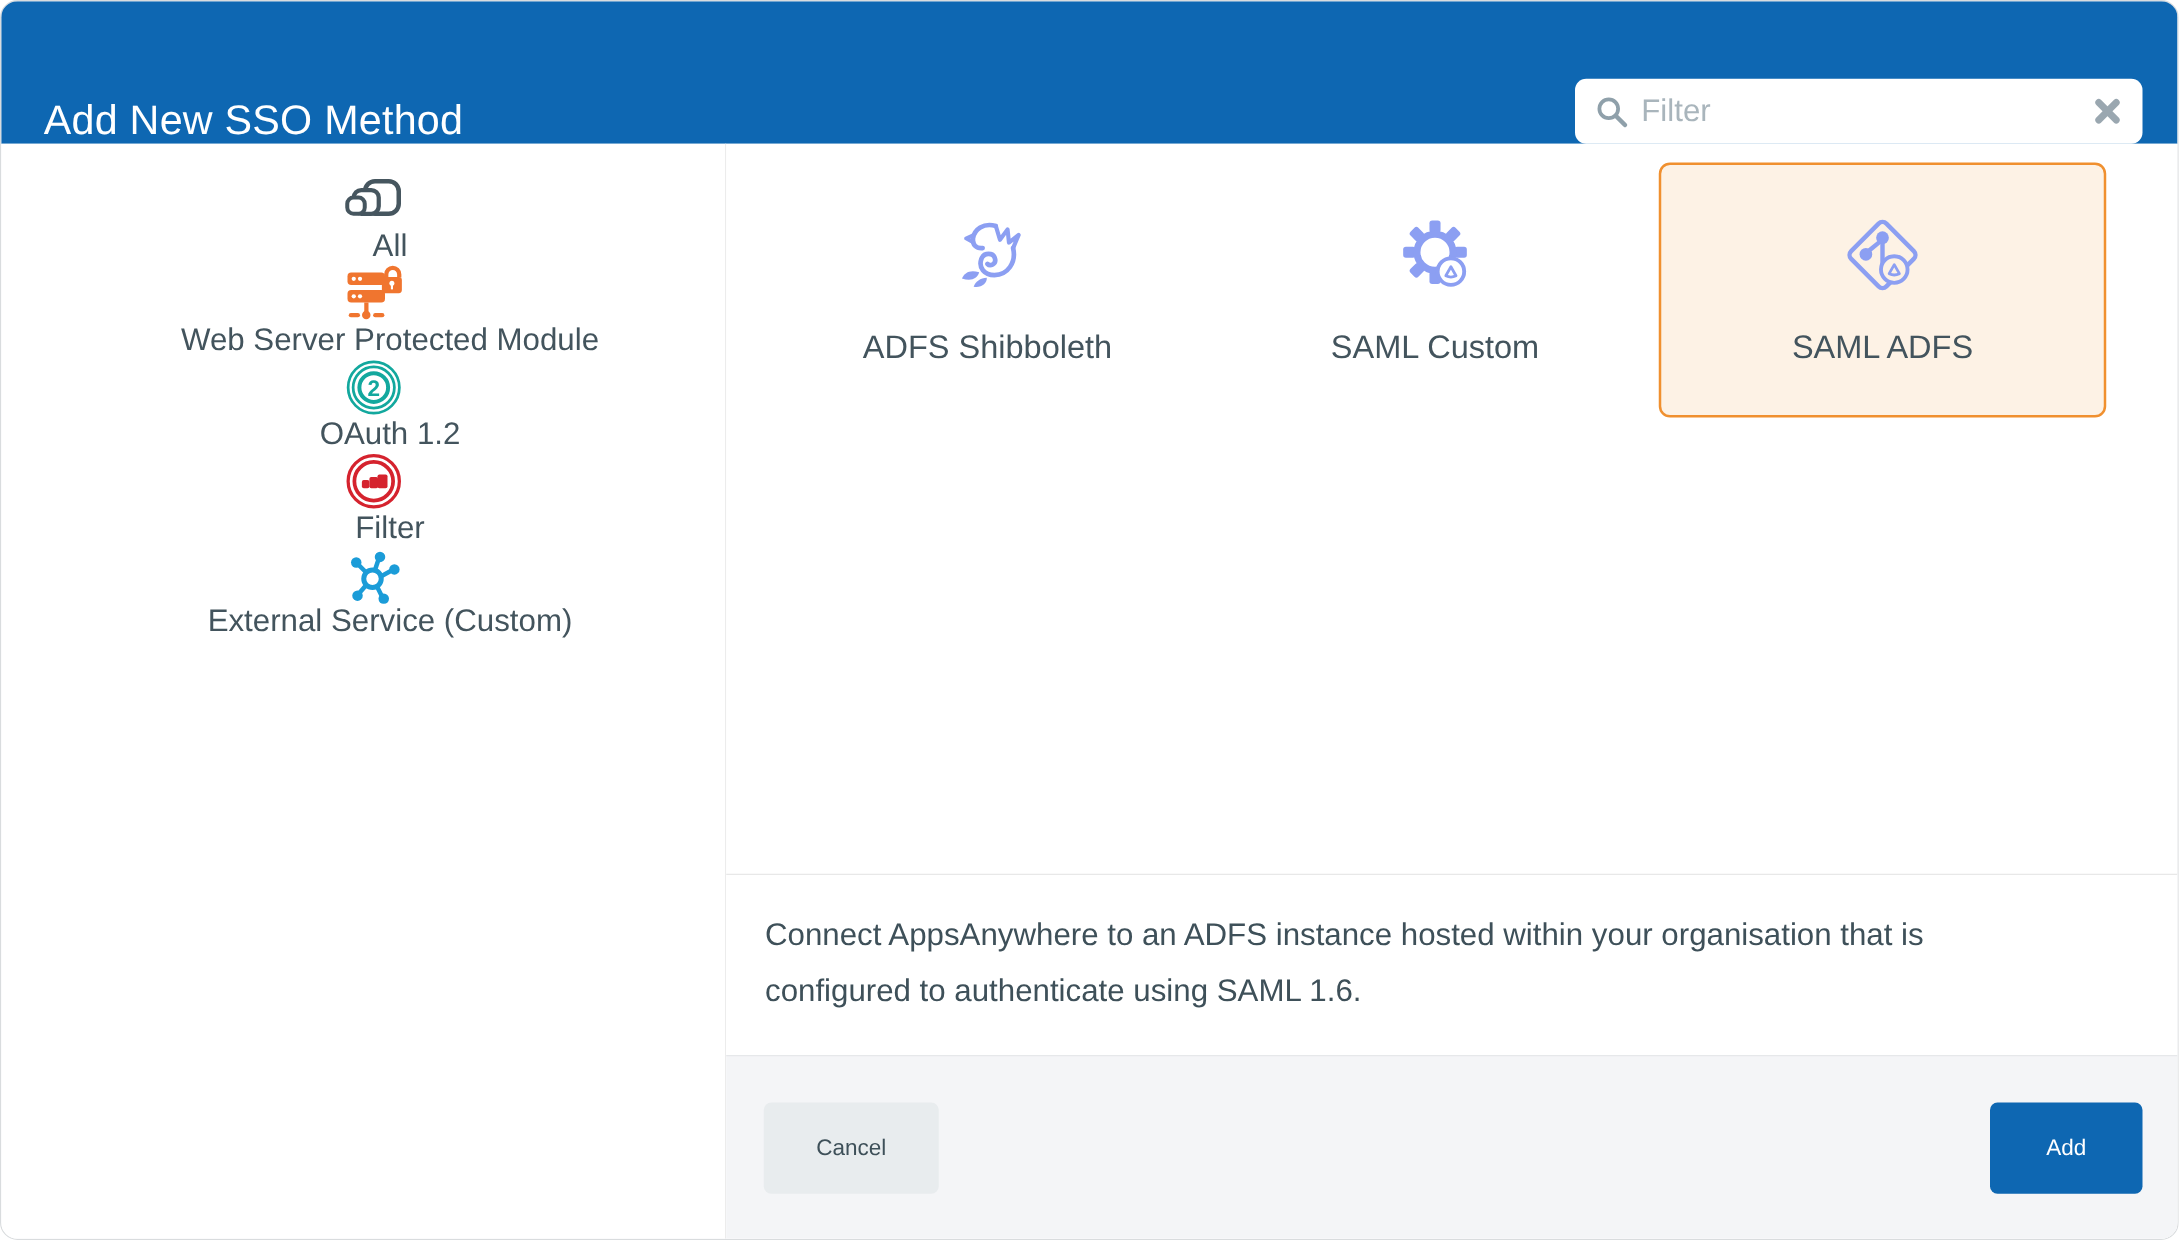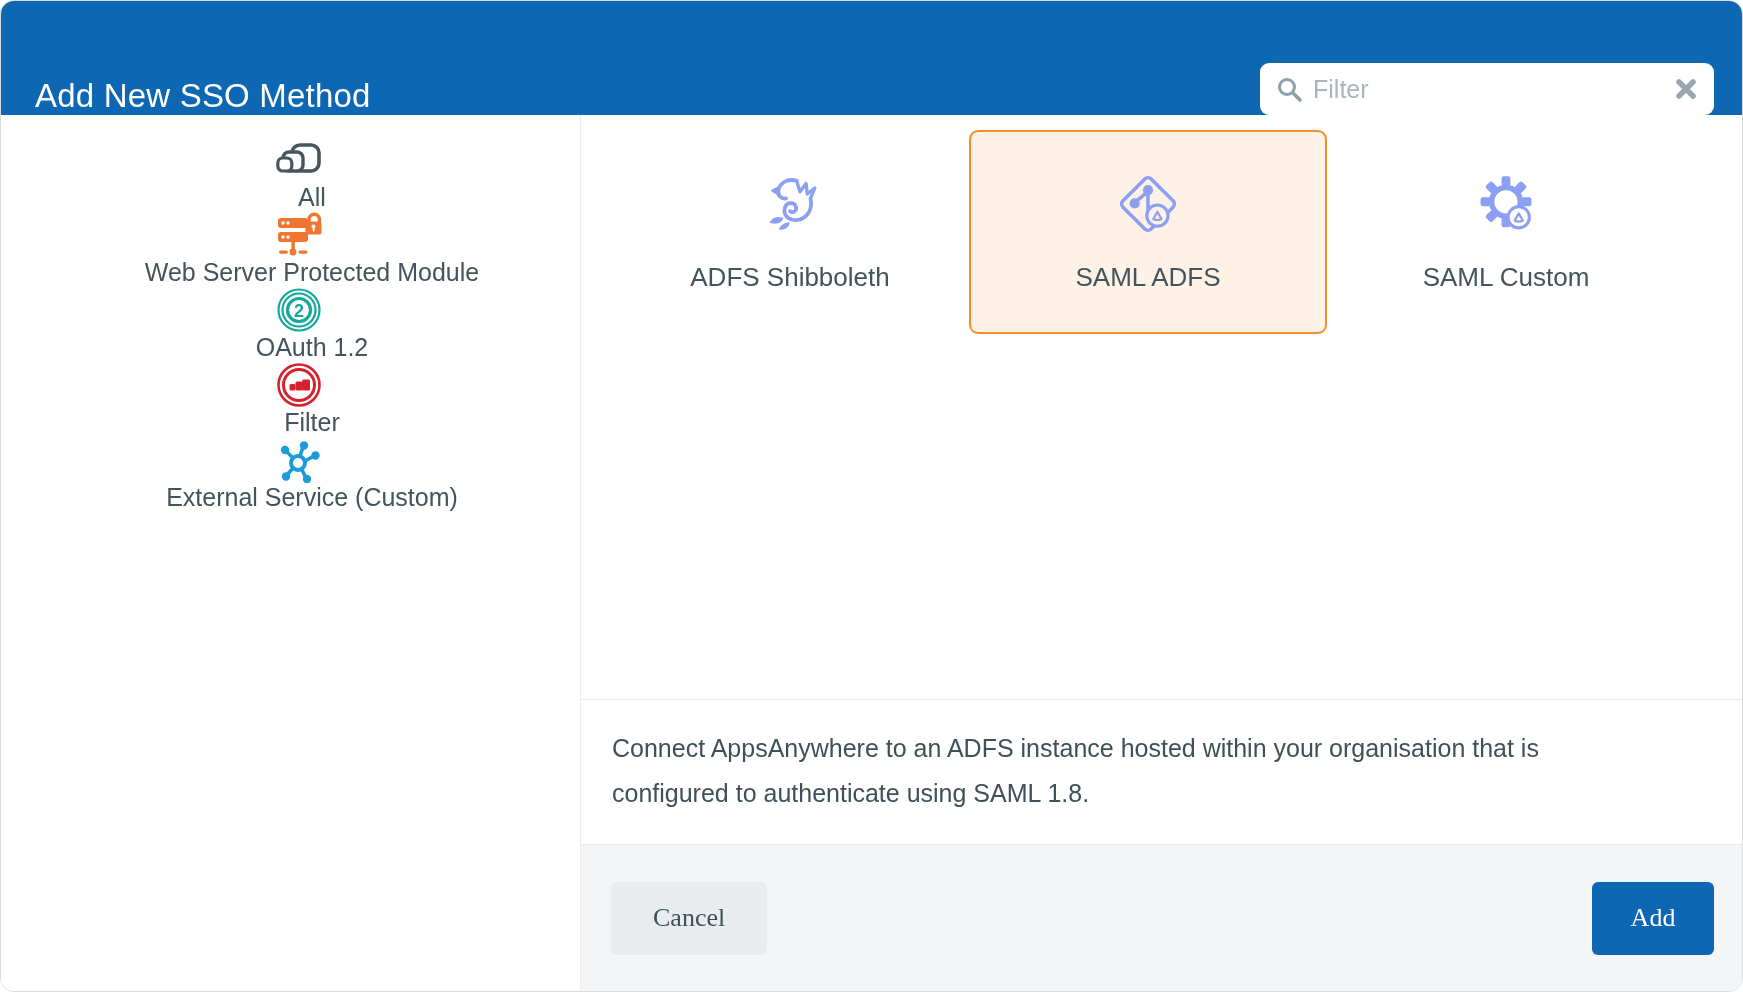--- a/index.html
+++ b/index.html
@@ -75,22 +75,22 @@
     padding: 26px 60px 28px 31px;
   }
   .description-text { font-size: 25px; line-height: 45px; color: #3e5059; max-width: 1015px; }
 
   
   .modal-footer {
     flex: 0 0 147px; background: #f4f5f7; border-top: 1px solid #e6e8ea;
     display: flex; align-items: center; padding: 0 28px 0 30px;
   }
   .btn {
-    height: 73px; border: none; border-radius: 6px; font-size: 26px;
-    font-family: Liberation Serif, serif; cursor: pointer;
+    height: 73px; border: none; border-radius: 6px; font-size: 18px;
+    font-family: Liberation Sans, sans-serif; cursor: pointer;
     display: inline-flex; align-items: center; justify-content: center;
   }
   .btn-cancel { background: #e8ecee; color: #3e5059; padding: 0 42px; }
   .btn-add { background: #0e67b2; color: #ffffff; padding: 0 24px; margin-left: auto; min-width: 122px; }
 </style>
 </head>
 <body>
 
 <div class="modal">
 
@@ -217,35 +217,20 @@
               <path d="M34 7 L37 17 L42.5 9.5 L43.5 19 L50.5 13.5 L46.5 23" stroke="#8c9ff2" stroke-width="3" stroke-linejoin="round" stroke-linecap="round"></path>
               <path d="M34 7 C25 4.5 18.5 9.5 17.5 16 C16.8 20.5 20 23.5 24.5 23" stroke="#8c9ff2" stroke-width="3.4" stroke-linecap="round"></path>
               <path d="M18 13.5 l-5.5 2.5 l5.5 3" stroke="#8c9ff2" stroke-width="2.8" stroke-linejoin="round" stroke-linecap="round"></path>
               <path d="M46.5 23 C49 33.5 42.5 42.5 33 42.5 C25.5 42.5 21.5 37 23.5 31
                        C25.3 26 32.5 26 33.5 31 C34.2 34.5 30 36.5 28 34.5" stroke="#8c9ff2" stroke-width="3.4" stroke-linecap="round"></path>
               <path d="M22 40.5 C15.5 38.5 11.5 40.5 9.5 45 C16 47 20.5 45.5 22 40.5 Z" fill="#8c9ff2"></path>
               <path d="M27.5 44.5 C23 44.5 19 47.5 18 51 C23.5 52 27.8 48.5 27.5 44.5 Z" fill="#8c9ff2"></path>
             </svg>
           </span>
           <span class="card-label">ADFS Shibboleth</span>
-        </div>
-
-        <div class="method-card selected">
-          <span class="card-icon">
-            <svg width="62" height="62" viewBox="0 0 56 56" fill="none">
-              <rect x="10" y="10" width="36" height="36" rx="4" transform="rotate(45 28 28)" stroke="#8c9ff2" stroke-width="3.2"></rect>
-              <line x1="28" y1="18" x2="28" y2="37" stroke="#8c9ff2" stroke-width="3.2"></line>
-              <line x1="26" y1="18.5" x2="17.5" y2="25.5" stroke="#8c9ff2" stroke-width="3.2"></line>
-              <circle cx="28" cy="15.5" r="4.6" fill="#8c9ff2"></circle>
-              <circle cx="16" cy="27.5" r="4.6" fill="#8c9ff2"></circle>
-              <circle cx="36.5" cy="38.5" r="9.6" fill="#fdf2e5" stroke="#8c9ff2" stroke-width="2.8"></circle>
-              <path d="M32.8 41.5 L36.5 35 L40.2 41.5 Q36.5 43.4 32.8 41.5 Z" stroke="#8c9ff2" stroke-width="2" stroke-linejoin="round" fill="none"></path>
-            </svg>
-          </span>
-          <span class="card-label">SAML ADFS</span>
         </div>
 
         <div class="method-card">
           <span class="card-icon">
             <svg width="62" height="62" viewBox="0 0 56 56" fill="none">
               <g fill="#8c9ff2">
                 <rect x="24" y="3" width="8" height="9" rx="2"></rect>
                 <rect x="24" y="3" width="8" height="9" rx="2" transform="rotate(45 28 26)"></rect>
                 <rect x="24" y="3" width="8" height="9" rx="2" transform="rotate(90 28 26)"></rect>
                 <rect x="24" y="3" width="8" height="9" rx="2" transform="rotate(135 28 26)"></rect>
@@ -256,26 +241,41 @@
               </g>
               <circle cx="28" cy="26" r="13" fill="#ffffff" stroke="#8c9ff2" stroke-width="5"></circle>
               <circle cx="28" cy="26" r="7.5" fill="#ffffff"></circle>
               <circle cx="39.5" cy="40" r="9.6" fill="#ffffff" stroke="#8c9ff2" stroke-width="2.8"></circle>
               <path d="M35.8 43 L39.5 36.5 L43.2 43 Q39.5 44.9 35.8 43 Z" stroke="#8c9ff2" stroke-width="2" stroke-linejoin="round" fill="none"></path>
             </svg>
           </span>
           <span class="card-label">SAML Custom</span>
         </div>
 
+        <div class="method-card selected">
+          <span class="card-icon">
+            <svg width="62" height="62" viewBox="0 0 56 56" fill="none">
+              <rect x="10" y="10" width="36" height="36" rx="4" transform="rotate(45 28 28)" stroke="#8c9ff2" stroke-width="3.2"></rect>
+              <line x1="28" y1="18" x2="28" y2="37" stroke="#8c9ff2" stroke-width="3.2"></line>
+              <line x1="26" y1="18.5" x2="17.5" y2="25.5" stroke="#8c9ff2" stroke-width="3.2"></line>
+              <circle cx="28" cy="15.5" r="4.6" fill="#8c9ff2"></circle>
+              <circle cx="16" cy="27.5" r="4.6" fill="#8c9ff2"></circle>
+              <circle cx="36.5" cy="38.5" r="9.6" fill="#fdf2e5" stroke="#8c9ff2" stroke-width="2.8"></circle>
+              <path d="M32.8 41.5 L36.5 35 L40.2 41.5 Q36.5 43.4 32.8 41.5 Z" stroke="#8c9ff2" stroke-width="2" stroke-linejoin="round" fill="none"></path>
+            </svg>
+          </span>
+          <span class="card-label">SAML ADFS</span>
+        </div>
+
       </div>
 
       <div class="spacer"></div>
 
       <div class="description-bar">
-        <div class="description-text">Connect AppsAnywhere to an ADFS instance hosted within your organisation that is configured to authenticate using SAML 1.8.</div>
+        <div class="description-text">Connect AppsAnywhere to an ADFS instance hosted within your organisation that is configured to authenticate using SAML 1.6.</div>
       </div>
 
       <div class="modal-footer">
         <button class="btn btn-cancel">Cancel</button>
         <button class="btn btn-add">Add</button>
       </div>
 
     </div>
   </div>
 </div>

